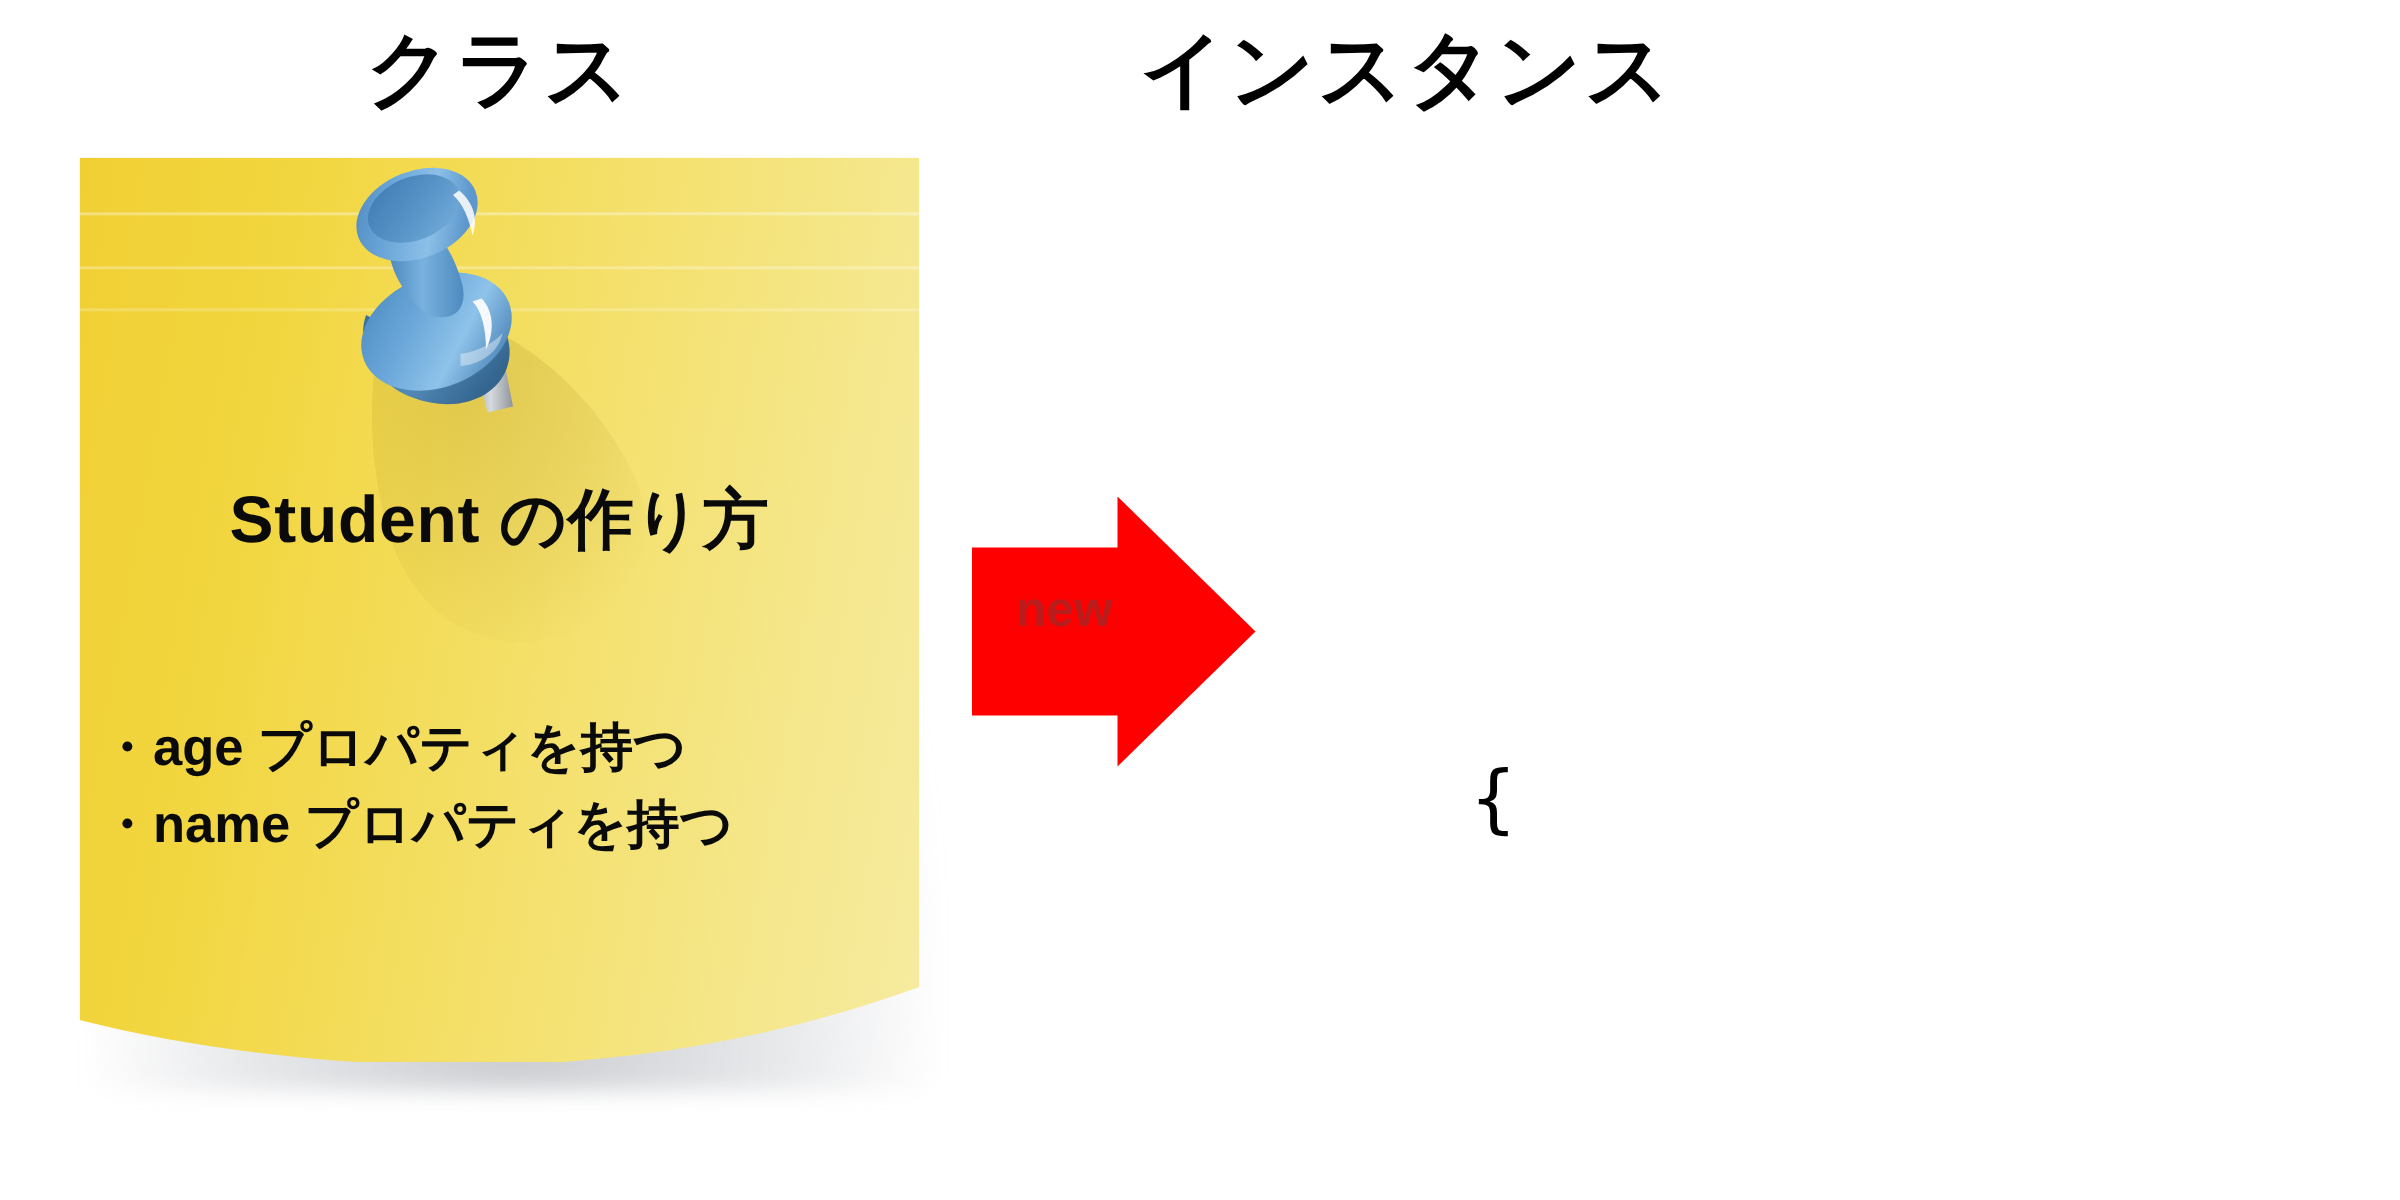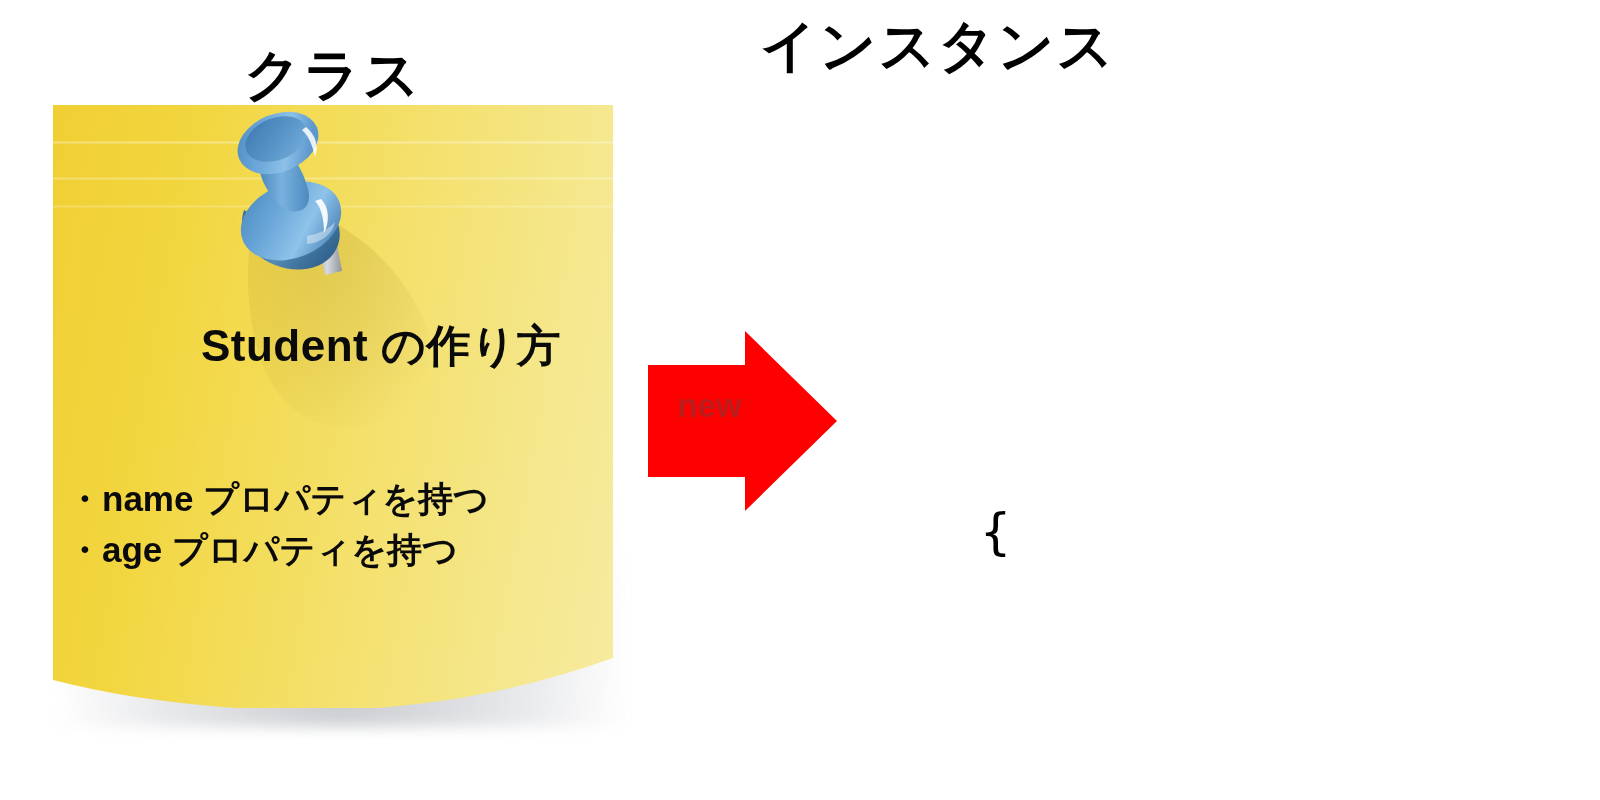--- a/index.html
+++ b/index.html
@@ -20,21 +20,21 @@
   .heading {
     position: absolute;
     top: 14px;
     font-size: 56px;
     font-weight: bold;
     color: #000000;
     letter-spacing: 2px;
     white-space: nowrap;
     line-height: 1.15;
   }
-  #heading-class  { left: 0;    width: 666px;  text-align: center; margin-top: 29px; }
+  #heading-class  { left: 0;    width: 666px;  text-align: center; }
   #heading-inst   { left: 760px; width: 640px; text-align: left; }
 
   
   #sticky-note {
     position: absolute;
     left: 53px;
     top: 105px;
     width: 560px;
     height: 615px;
   }
@@ -99,21 +99,20 @@
     position: absolute;
     left: 0;
     top: 212px;
     width: 560px;
     text-align: center;
     font-size: 44px;
     font-weight: bold;
     color: #0a0a0a;
     letter-spacing: 0.5px;
     white-space: nowrap;
-    padding-left: 48px;
   }
   .note-bullets {
     position: absolute;
     left: 14px;
     top: 368px;
     width: 546px;
   }
   .note-bullet {
     font-size: 35px;
     font-weight: bold;
@@ -227,22 +226,22 @@
 
       <path d="M103,24 C113,32 116,44 112,54 C110,44 106,33 99,27 Z" fill="#ffffff" opacity="0.85"></path>
       <path d="M118,96 C126,104 127,118 121,130 C121,116 118,104 112,98 Z" fill="#ffffff" opacity="0.92"></path>
       <path d="M104,133 C116,131 126,126 132,119 C130,131 118,140 104,141 Z" fill="#ffffff" opacity="0.40"></path>
     </svg>
   </div>
 
   <div class="note-title">Student の作り方</div>
 
   <div class="note-bullets">
+    <div class="note-bullet">・age プロパティを持つ</div>
     <div class="note-bullet">・name プロパティを持つ</div>
-    <div class="note-bullet">・age プロパティを持つ</div>
   </div>
 </div>
 
 <div id="new-arrow">
   <svg width="195" height="186" viewBox="0 0 195 186" xmlns="http://www.w3.org/2000/svg">
     <path d="M3,37 L100,37 L100,3 L192,93 L100,183 L100,149 L3,149 Z" fill="#ff0000"></path>
   </svg>
   <div class="arrow-label">new</div>
 </div>
 

